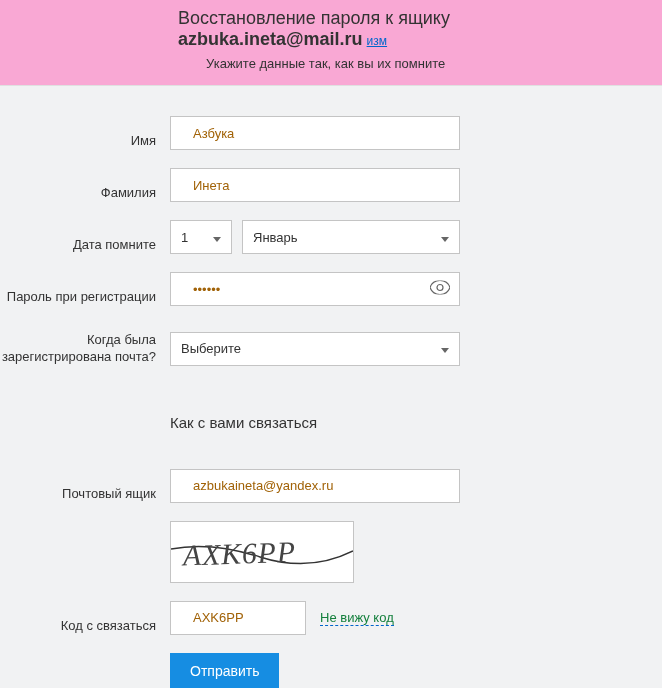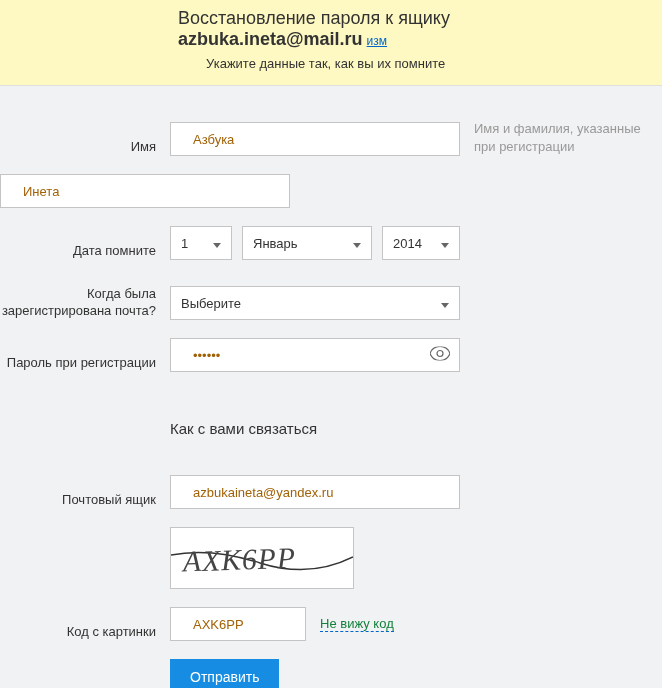--- a/index.html
+++ b/index.html
@@ -6,21 +6,21 @@
     body {
       font-family: Arial, sans-serif;
       font-size: 13px;
       color: #333;
       width: 662px;
       height: 688px;
       background: #f1f2f3;
       overflow: hidden;
     }
     .header {
-      background: #fef9c3;
+      background: #f9a8d4;
       padding: 8px 0 14px 178px;
       border-bottom: 1px solid #e0e0e0;
     }
     .header h1 {
       font-size: 18px;
       font-weight: normal;
       color: #333;
       margin-bottom: 6px;
     }
     .header h1 .email {
@@ -165,24 +165,24 @@
   <div class="subtitle">Укажите данные так, как вы их помните</div>
 </div>
 
 <div class="form-area">
 
   <div class="row">
     <div class="label-col">Имя</div>
     <div class="input-col">
       <input type="text" value="Азбука" style="">
     </div>
-    <div class="hint-col">Имя и фамилия, указанные при регистрации</div>
-  </div>
-
-  <div class="row">
+  </div>
+
+  <div class="row">
+    <div class="label-col">Фамилия</div>
     <div class="input-col">
       <input type="text" value="Инета" style="">
     </div>
   </div>
 
   <div class="row">
     <div class="label-col">Дата помните</div>
     <div class="input-col">
       <div class="date-group">
         <div class="select">
@@ -190,58 +190,52 @@
           <span class="arrow"><svg class="arrow-svg" viewBox="0 0 8 5">
                 <path d="M0 0 L4 5 L8 0 Z" fill="#666"></path>
               </svg></span>
         </div>
         <div class="select">
           <span>Январь</span>
           <span class="arrow"><svg class="arrow-svg" viewBox="0 0 8 5">
                 <path d="M0 0 L4 5 L8 0 Z" fill="#666"></path>
               </svg></span>
         </div>
-        <div class="select">
-          <span>2014</span>
-          <span class="arrow"><svg class="arrow-svg" viewBox="0 0 8 5">
-                <path d="M0 0 L4 5 L8 0 Z" fill="#666"></path>
-              </svg></span>
-        </div>
-      </div>
-    </div>
-  </div>
-
-  <div class="row">
-    <div class="label-col">Когда была зарегистрирована почта?</div>
-    <div class="input-col">
-      <div class="select full">
-        <span>Выберите</span>
-        <span class="arrow"><svg class="arrow-svg" viewBox="0 0 8 5">
-              <path d="M0 0 L4 5 L8 0 Z" fill="#666"></path>
-            </svg></span>
       </div>
     </div>
   </div>
 
   <div class="row">
     <div class="label-col">Пароль при регистрации</div>
     <div class="input-col">
       <div class="password-wrap">
         <input type="text" value="••••••" style="">
         <span class="eye-icon">
           <svg width="20" height="14" viewBox="0 0 20 14">
               <path d="M10 0 C5 0 1.5 3 0 7 C1.5 11 5 14 10 14 C15 14 18.5 11 20 7 C18.5 3 15 0 10 0 Z" fill="none" stroke="#666" stroke-width="1.2"></path>
               <circle cx="10" cy="7" r="3" fill="none" stroke="#666" stroke-width="1.2"></circle>
             </svg>
         </span>
       </div>
     </div>
   </div>
 
   <div class="row">
+    <div class="label-col">Когда была зарегистрирована почта?</div>
+    <div class="input-col">
+      <div class="select full">
+        <span>Выберите</span>
+        <span class="arrow"><svg class="arrow-svg" viewBox="0 0 8 5">
+              <path d="M0 0 L4 5 L8 0 Z" fill="#666"></path>
+            </svg></span>
+      </div>
+    </div>
+  </div>
+
+  <div class="row">
     <div class="label-col"></div>
     <div class="input-col">
       <div class="section-title">Как с вами связаться</div>
     </div>
   </div>
 
   <div class="row">
     <div class="label-col">Почтовый ящик</div>
     <div class="input-col">
       <input type="text" value="azbukaineta@yandex.ru" style="">
@@ -254,21 +248,21 @@
       <div class="captcha-img">
         <svg width="184" height="62" viewBox="0 0 184 62">
           <path d="M0 28 Q 40 20, 90 36 T 184 30" stroke="#333" stroke-width="1.5" fill="none"></path>
           <text x="12" y="42" font-family="cursive" font-size="30" fill="#444" font-style="italic" letter-spacing="1" transform="rotate(-2 92 31)">AXK6PP</text>
         </svg>
       </div>
     </div>
   </div>
 
   <div class="row">
-    <div class="label-col">Код с картинки</div>
+    <div class="label-col">Код с связаться</div>
     <div class="input-col">
       <div class="captcha-input-row">
         <input type="text" value="AXK6PP" style="">
         <span class="link">Не вижу код</span>
       </div>
     </div>
   </div>
 
   <div class="row">
     <div class="label-col"></div>

